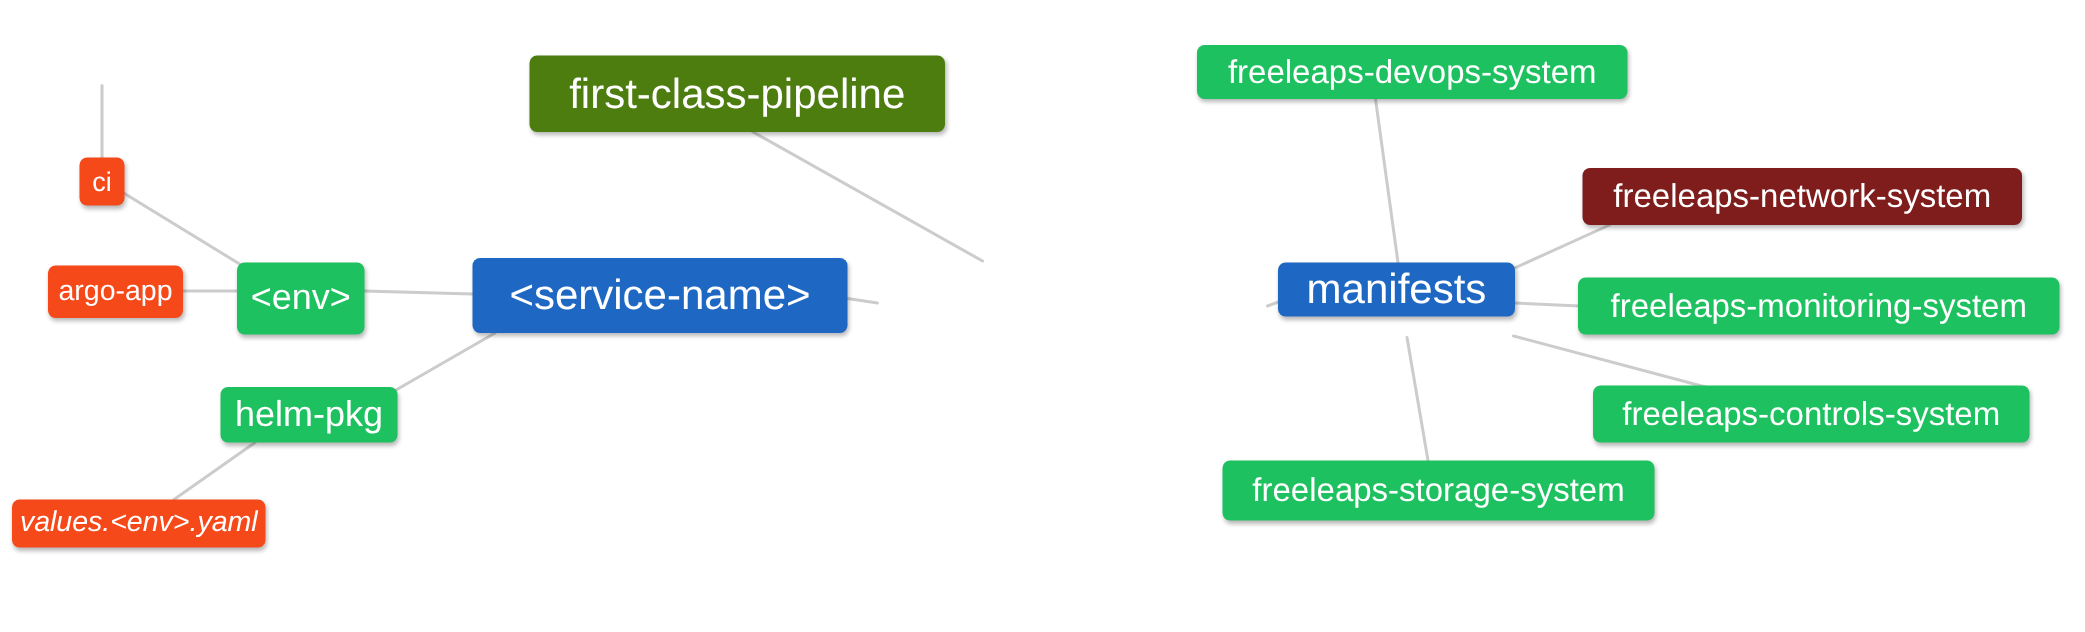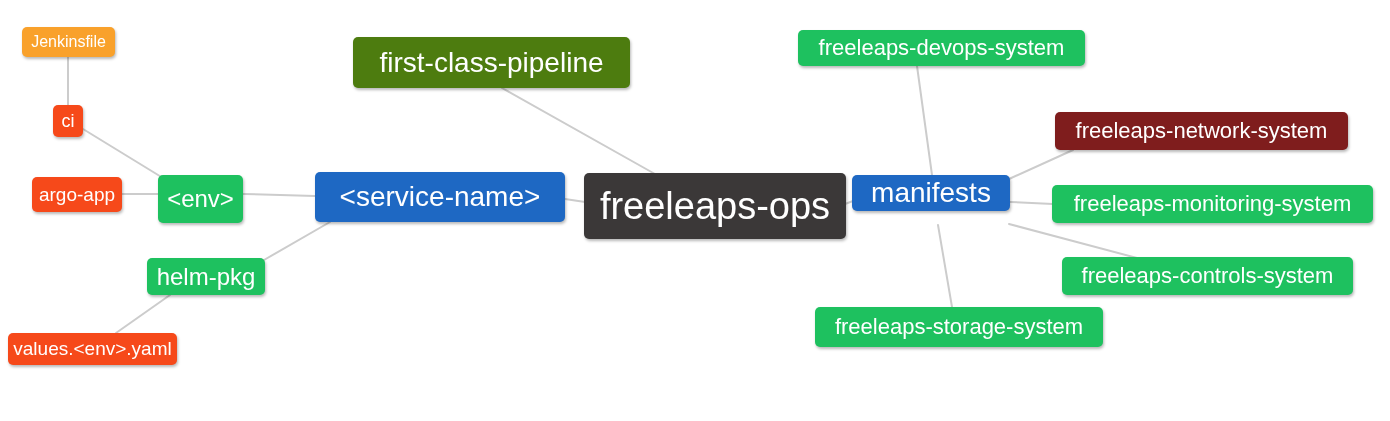--- a/index.html
+++ b/index.html
@@ -57,29 +57,27 @@
     <line class="edge" x1="502" y1="88" x2="655" y2="174" stroke="#CCCCCC"></line>
     <line class="edge" x1="565" y1="199" x2="585" y2="202" stroke="#CCCCCC"></line>
     <line class="edge" x1="845" y1="204" x2="853" y2="201" stroke="#CCCCCC"></line>
     <line class="edge" x1="932" y1="175" x2="917" y2="66" stroke="#CCCCCC"></line>
     <line class="edge" x1="1009" y1="179" x2="1073" y2="150" stroke="#CCCCCC"></line>
     <line class="edge" x1="1010" y1="202" x2="1053" y2="204" stroke="#CCCCCC"></line>
     <line class="edge" x1="1009" y1="224" x2="1137" y2="258" stroke="#CCCCCC"></line>
     <line class="edge" x1="938" y1="225" x2="952" y2="307" stroke="#CCCCCC"></line>
   </svg>
 
-  <div class="node" style="left: 22px; top: 27px; width: 93px; height: 30px; font-size: 16px; background-color: rgb(249, 161, 43); color: rgb(255, 255, 255);">Jenkinsfile</div>
   <div class="node" style="left: 53px; top: 105px; width: 30px; height: 32px; font-size: 18px; background-color: rgb(246, 73, 26); color: rgb(255, 255, 255);">ci</div>
   <div class="node" style="left: 32px; top: 177px; width: 90px; height: 35px; font-size: 19px; background-color: rgb(246, 73, 26); color: rgb(255, 255, 255);">argo-app</div>
   <div class="node" style="left: 158px; top: 175px; width: 85px; height: 48px; font-size: 24px; background-color: rgb(30, 193, 95); color: rgb(255, 255, 255);">&lt;env&gt;</div>
   <div class="node" style="left: 147px; top: 258px; width: 118px; height: 37px; font-size: 24px; background-color: rgb(30, 193, 95); color: rgb(255, 255, 255);">helm-pkg</div>
-  <div class="node" style="left: 8px; top: 333px; width: 169px; height: 32px; font-size: 19px; background-color: rgb(246, 73, 26); color: rgb(255, 255, 255);">values.&lt;env&gt;.yaml</div>
+  <div class="node" style="left: 8px; top: 333px; width: 169px; height: 32px; font-size: 19px; background-color: rgb(246, 73, 26); color: rgb(255, 255, 255); font-style: italic;">values.&lt;env&gt;.yaml</div>
   <div class="node" style="left: 313px; top: 37px; width: 277px; height: 51px; font-size: 28px; background-color: #4d7c0f; color: rgb(255, 255, 255); margin-left: 40px;">first-class-pipeline</div>
   <div class="node" style="left: 315px; top: 172px; width: 250px; height: 50px; font-size: 28px; background-color: rgb(30, 104, 195); color: rgb(255, 255, 255);">&lt;service-name&gt;</div>
-  <div class="node" style="left: 584px; top: 173px; width: 262px; height: 66px; font-size: 38px; background-color: rgb(59, 56, 56); color: rgb(255, 255, 255);">freeleaps-ops</div>
   <div class="node" style="left: 852px; top: 175px; width: 158px; height: 36px; font-size: 28px; background-color: rgb(30, 104, 195); color: rgb(255, 255, 255);">manifests</div>
   <div class="node" style="left: 798px; top: 30px; width: 287px; height: 36px; font-size: 22px; background-color: rgb(30, 193, 95); color: rgb(255, 255, 255);">freeleaps-devops-system</div>
   <div class="node" style="left: 1055px; top: 112px; width: 293px; height: 38px; font-size: 22px; background-color: #7f1d1d; color: rgb(255, 255, 255);">freeleaps-network-system</div>
   <div class="node" style="left: 1052px; top: 185px; width: 321px; height: 38px; font-size: 22px; background-color: rgb(30, 193, 95); color: rgb(255, 255, 255);">freeleaps-monitoring-system</div>
   <div class="node" style="left: 1062px; top: 257px; width: 291px; height: 38px; font-size: 22px; background-color: rgb(30, 193, 95); color: rgb(255, 255, 255);">freeleaps-controls-system</div>
   <div class="node" style="left: 815px; top: 307px; width: 288px; height: 40px; font-size: 22px; background-color: rgb(30, 193, 95); color: rgb(255, 255, 255);">freeleaps-storage-system</div>
 
 </div>
 
 </body></html>

